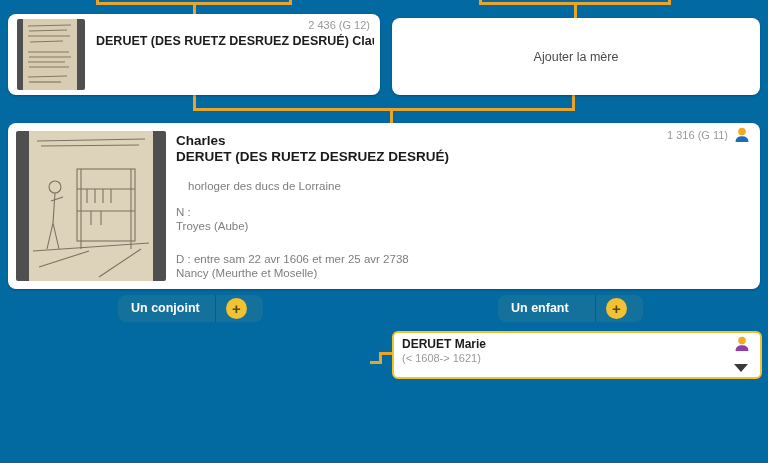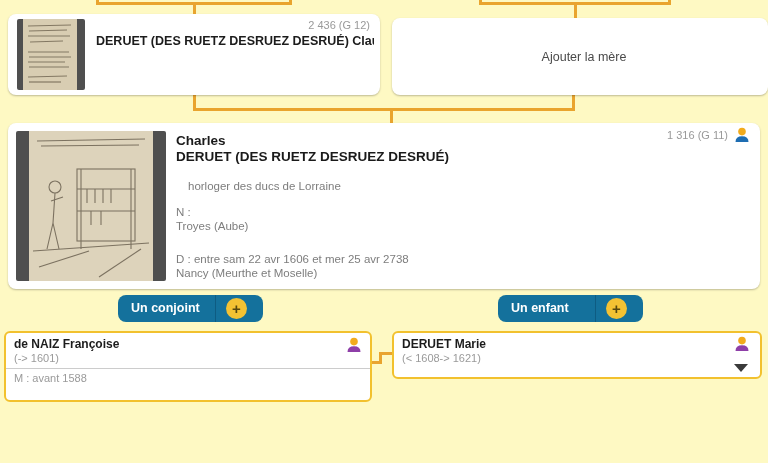--- a/index.html
+++ b/index.html
@@ -1,18 +1,18 @@
 <!DOCTYPE html>
 <html><head>
 <meta charset="utf-8">
 <style>
   html,body{margin:0;padding:0;}
   .stage{
     position:relative;width:768px;height:463px;overflow:hidden;
-    background:#fef9c3;
+    background:#0369a1;
     font-family:"Liberation Sans","DejaVu Sans",sans-serif;
   }
   
   .conn{position:absolute;background:#e9a42e;}
   
   .card{
     position:absolute;background:#ffffff;border-radius:8px;
     box-shadow:0 1px 2px rgba(0,0,0,.25);
   }
   .badge{
@@ -108,21 +108,21 @@
             <line x1="5" y1="58" x2="44" y2="57"></line>
               <line x1="6" y1="63" x2="38" y2="63"></line>
           </g>
         </svg>
       </div>
     </div>
     <div class="badge" style="right:10px;top:5px;">2 436 (G 12)</div>
     <div class="father-title">DERUET (DES RUETZ DESRUEZ DESRUÉ) Clau...</div>
   </div>
 
-  <div class="card mother-card" style="left:392px;top:18px;width:368px;height:77px;padding-left:8px;">
+  <div class="card mother-card" style="left:392px;top:18px;width:368px;height:77px;">
     <span class="mother-label">Ajouter la mère</span>
   </div>
 
   <div class="card" style="left:8px;top:123px;width:752px;height:166px;">
     <div class="badge" style="right:32px;top:6px;">1 316 (G 11)</div>
     <span class="person-ico" style="right:10px;top:4px;">
       <svg width="16" height="16" viewBox="0 0 16 16">
         <circle cx="8" cy="4.6" r="3.8" fill="#f2ab1c"></circle>
         <path d="M1.5,15 Q1.5,9.2 8,9.2 Q14.5,9.2 14.5,15 Z" fill="#1e6db2"></path>
       </svg>
@@ -168,32 +168,20 @@
     <span class="action-label">Un conjoint</span>
     <span class="btn-sep"></span>
     <span class="plus-circle">+</span>
   </div>
   <div class="action-btn" style="left:498px;top:295px;">
     <span class="action-label">Un enfant</span>
     <span class="btn-sep"></span>
     <span class="plus-circle">+</span>
   </div>
 
-  <div class="rel-card" style="left:4px;top:331px;width:364px;height:67px;">
-    <span class="person-ico" style="right:8px;top:4px;">
-      <svg width="16" height="16" viewBox="0 0 16 16">
-        <circle cx="8" cy="4.6" r="3.8" fill="#f2ab1c"></circle>
-        <path d="M1.5,15 Q1.5,9.2 8,9.2 Q14.5,9.2 14.5,15 Z" fill="#8e3fa8"></path>
-      </svg>
-    </span>
-    <div class="rel-name">de NAIZ Françoise</div>
-    <div class="rel-dates">(-&gt; 1601)</div>
-    <div class="rel-divider"></div>
-    <div class="rel-extra">M : avant 1588</div>
-  </div>
 
   <div class="rel-card" style="left:392px;top:331px;width:366px;height:44px;">
     <span class="person-ico" style="right:10px;top:3px;">
       <svg width="16" height="16" viewBox="0 0 16 16">
         <circle cx="8" cy="4.6" r="3.8" fill="#f2ab1c"></circle>
         <path d="M1.5,15 Q1.5,9.2 8,9.2 Q14.5,9.2 14.5,15 Z" fill="#8e3fa8"></path>
       </svg>
     </span>
     <div class="rel-name">DERUET Marie</div>
     <div class="rel-dates">(&lt; 1608-&gt; 1621)</div>

